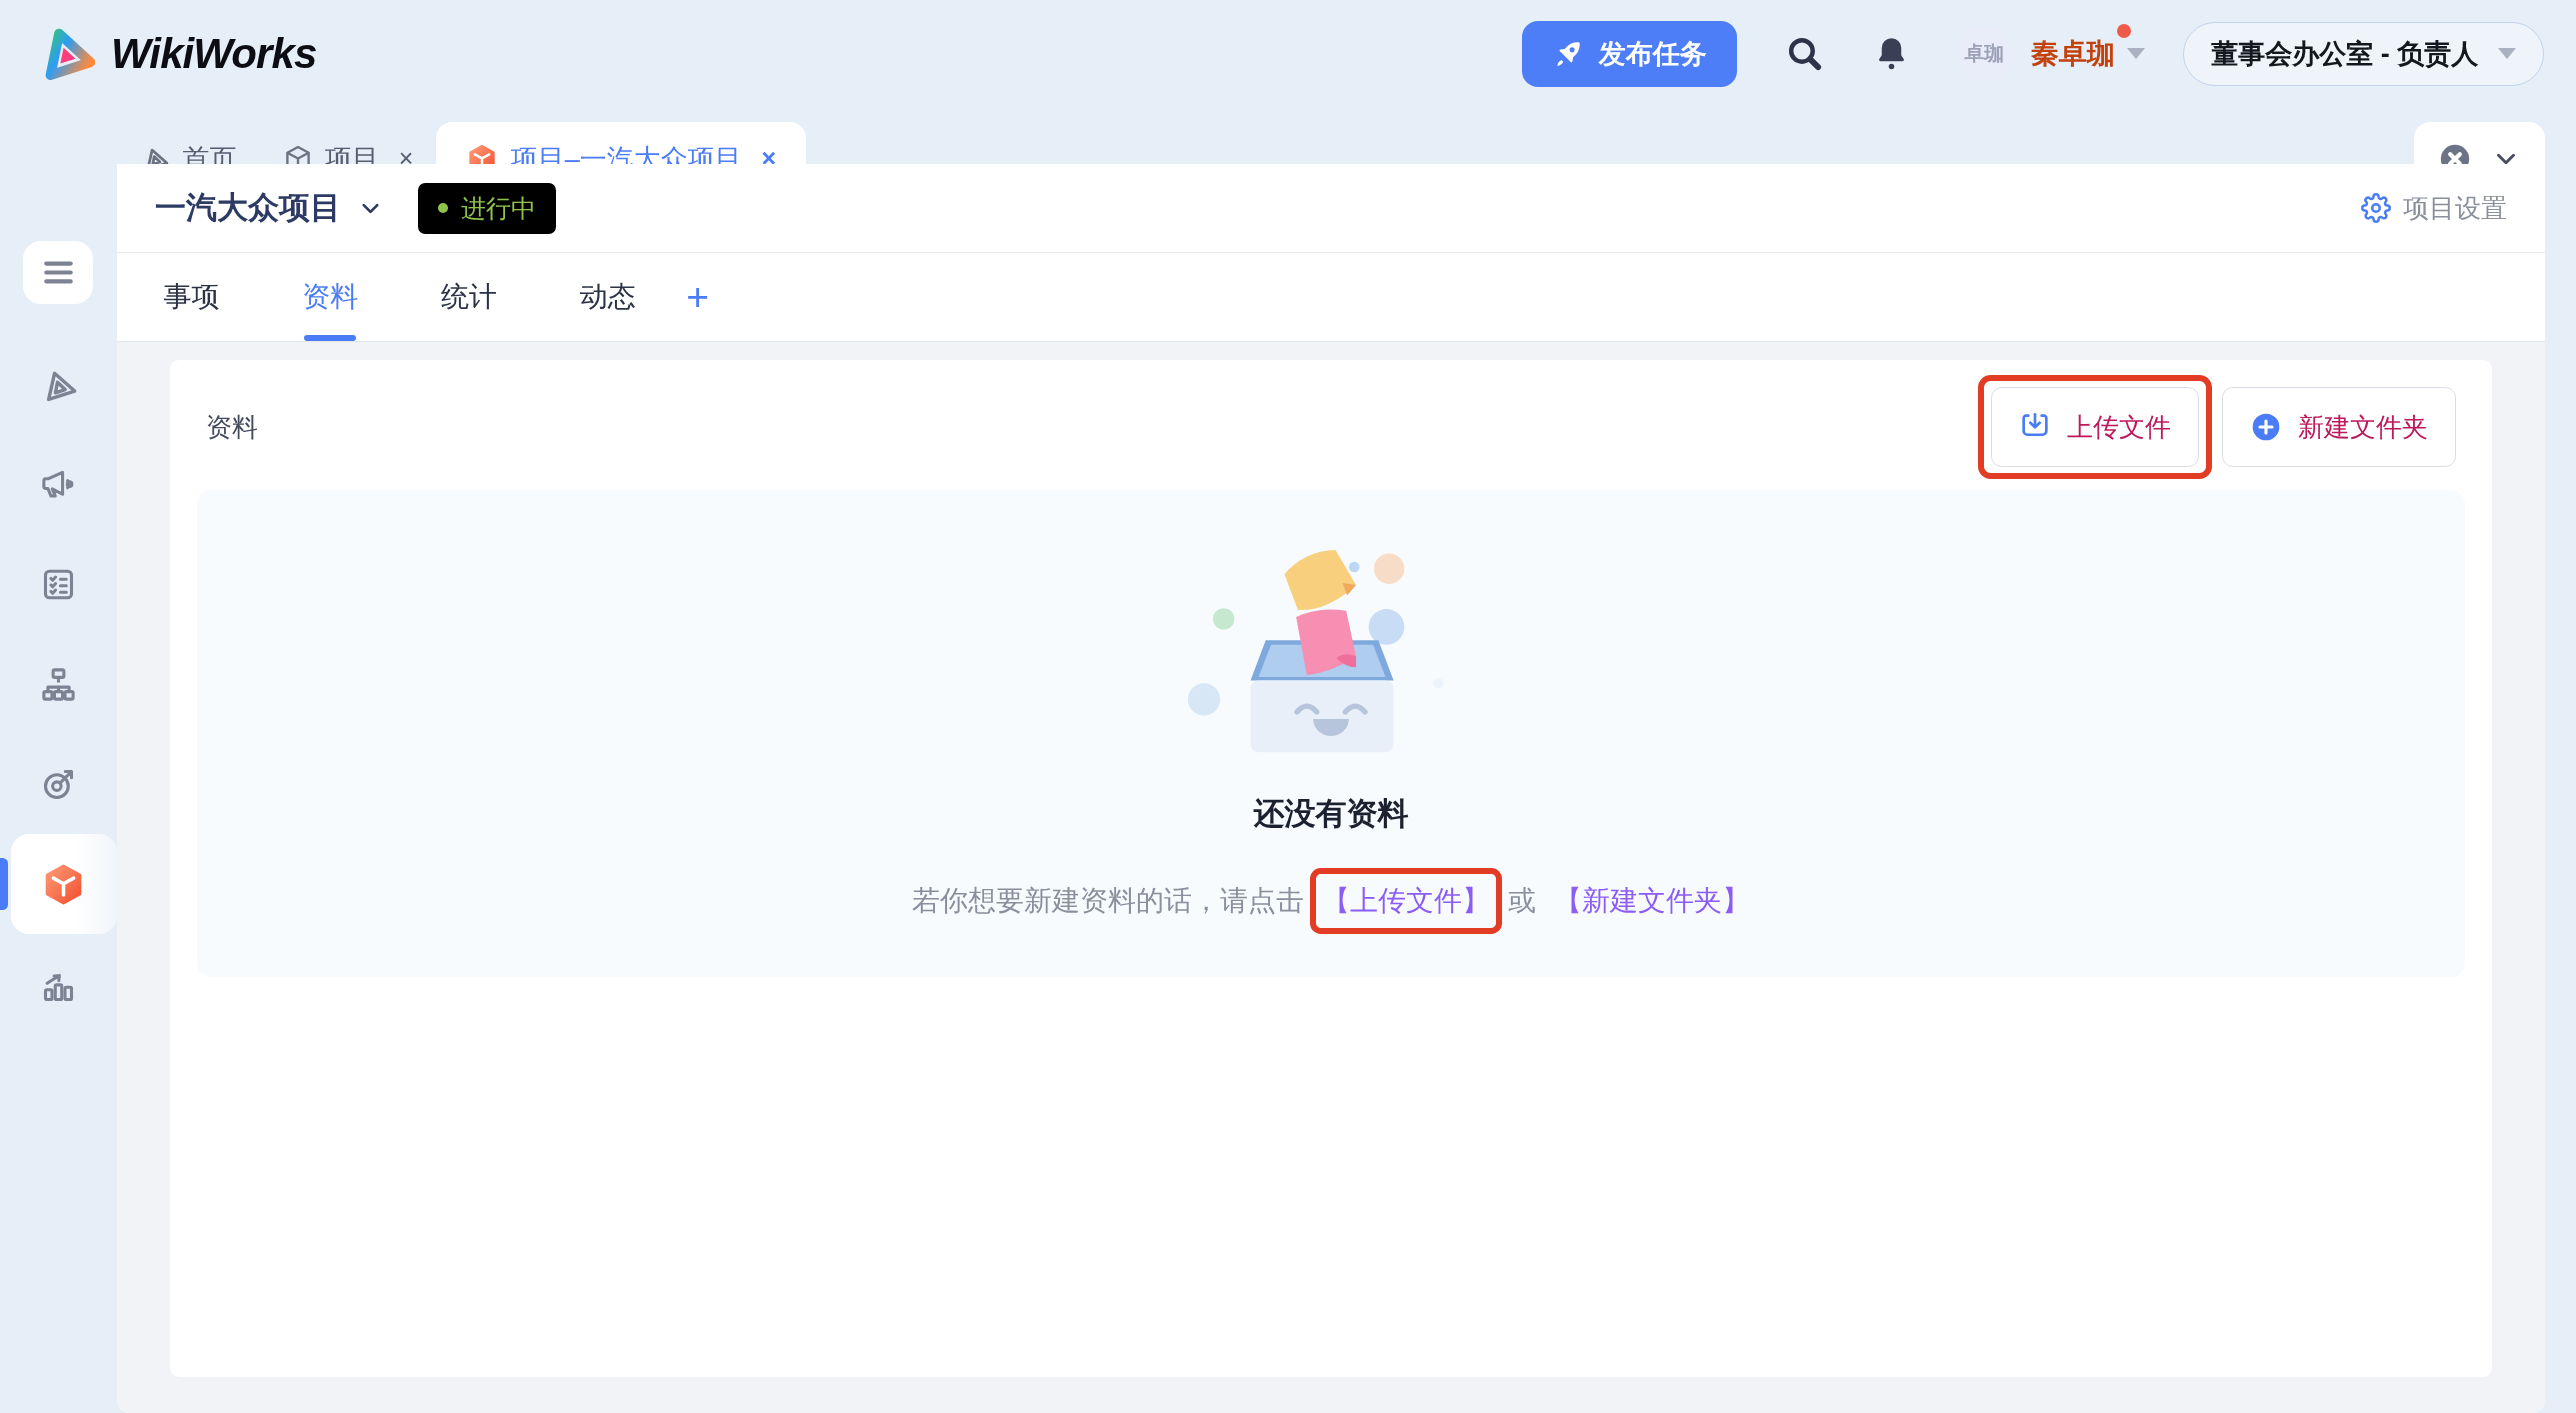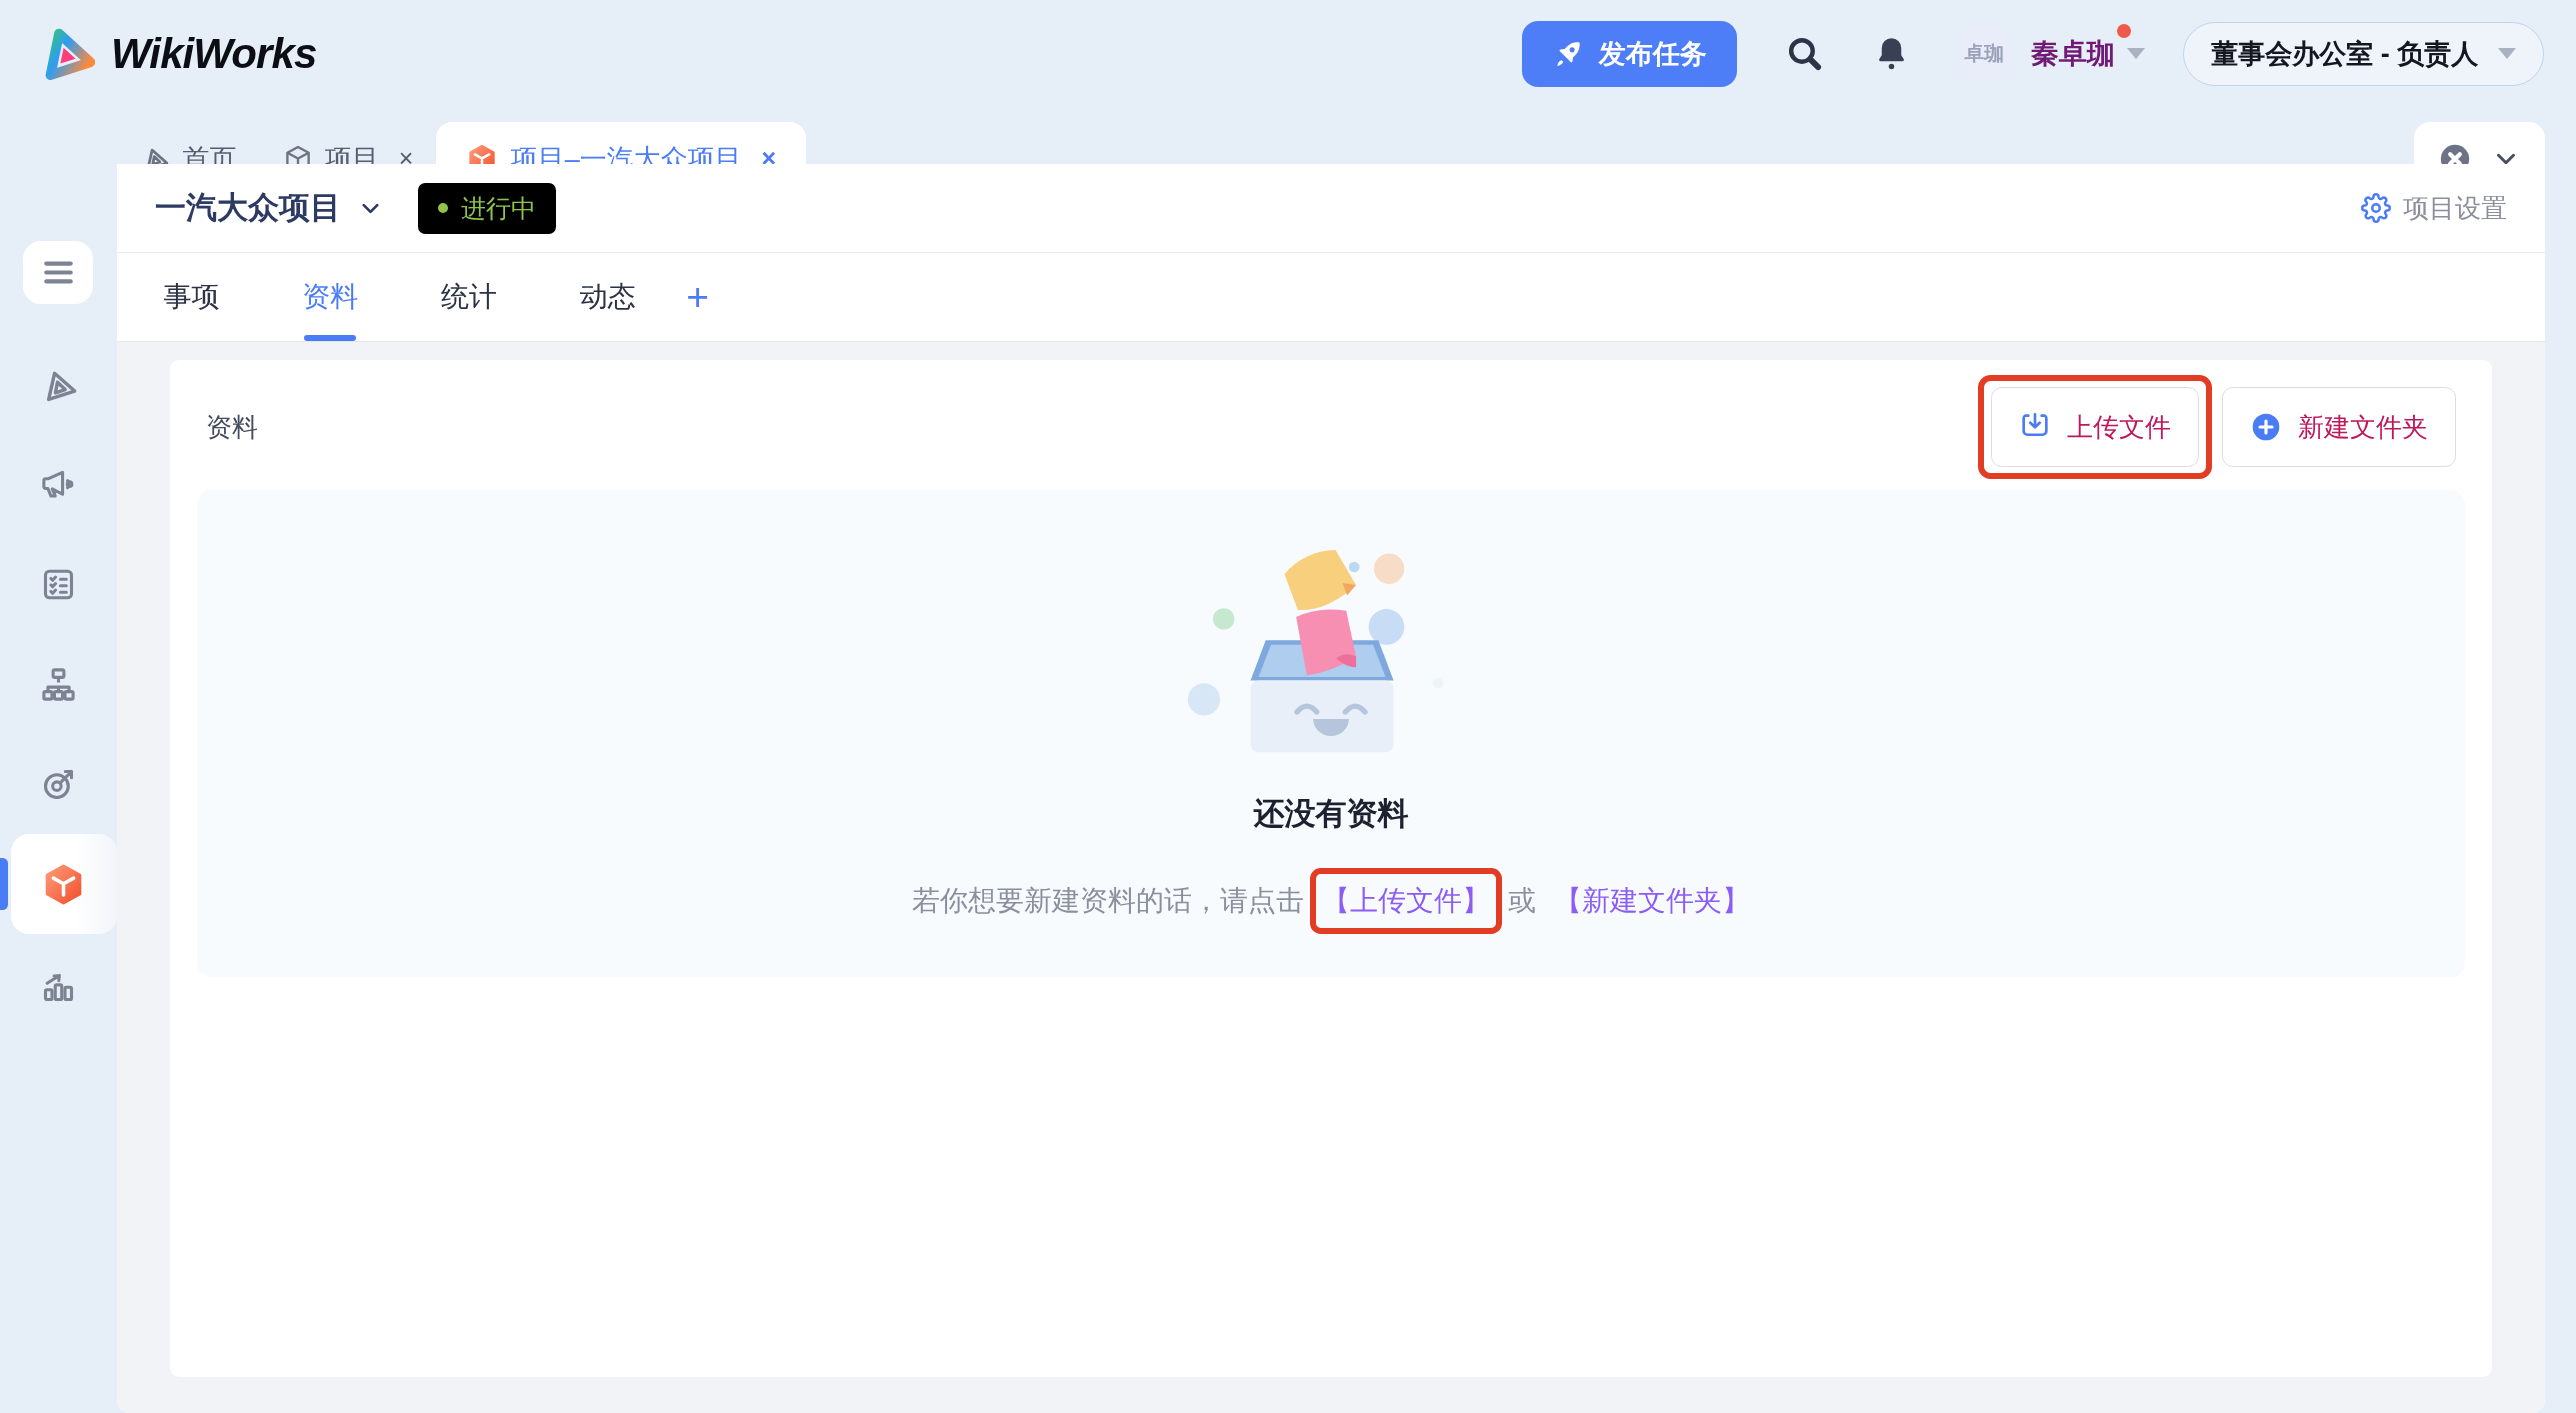--- a/index.html
+++ b/index.html
@@ -30,21 +30,21 @@
     display:flex; align-items:center; gap:14.3px; cursor:pointer;
     font-family:inherit;
   }
   .hdr-icon-btn { margin-left:47px; cursor:pointer; display:flex; align-items:center; }
   .avatar {
     margin-left:45px; width:57px; height:57px; border-radius:50%;
     background:#e9ecf9; color:#9ba1b8; font-size:19.7px; font-weight:600;
     display:flex; align-items:center; justify-content:center; cursor:pointer;
   }
   .user-name-wrap { margin-left:18px; position:relative; display:flex; align-items:center; cursor:pointer; }
-  .user-name { font-size:28px; font-weight:700; color:#701a75;text-align:right; }
+  .user-name { font-size:28px; font-weight:700; color:#c2410c;text-align:right; }
   .notif-dot {
     position:absolute; top:-10.7px; right:14.3px; width:14.3px; height:14.3px;
     border-radius:50%; background:#f05a4b;
   }
   .caret {
     width:0; height:0; margin-left:12.5px;
     border-left:9.8px solid transparent; border-right:9.8px solid transparent;
     border-top:11.6px solid #aab1c0;
   }
   .org-pill {

